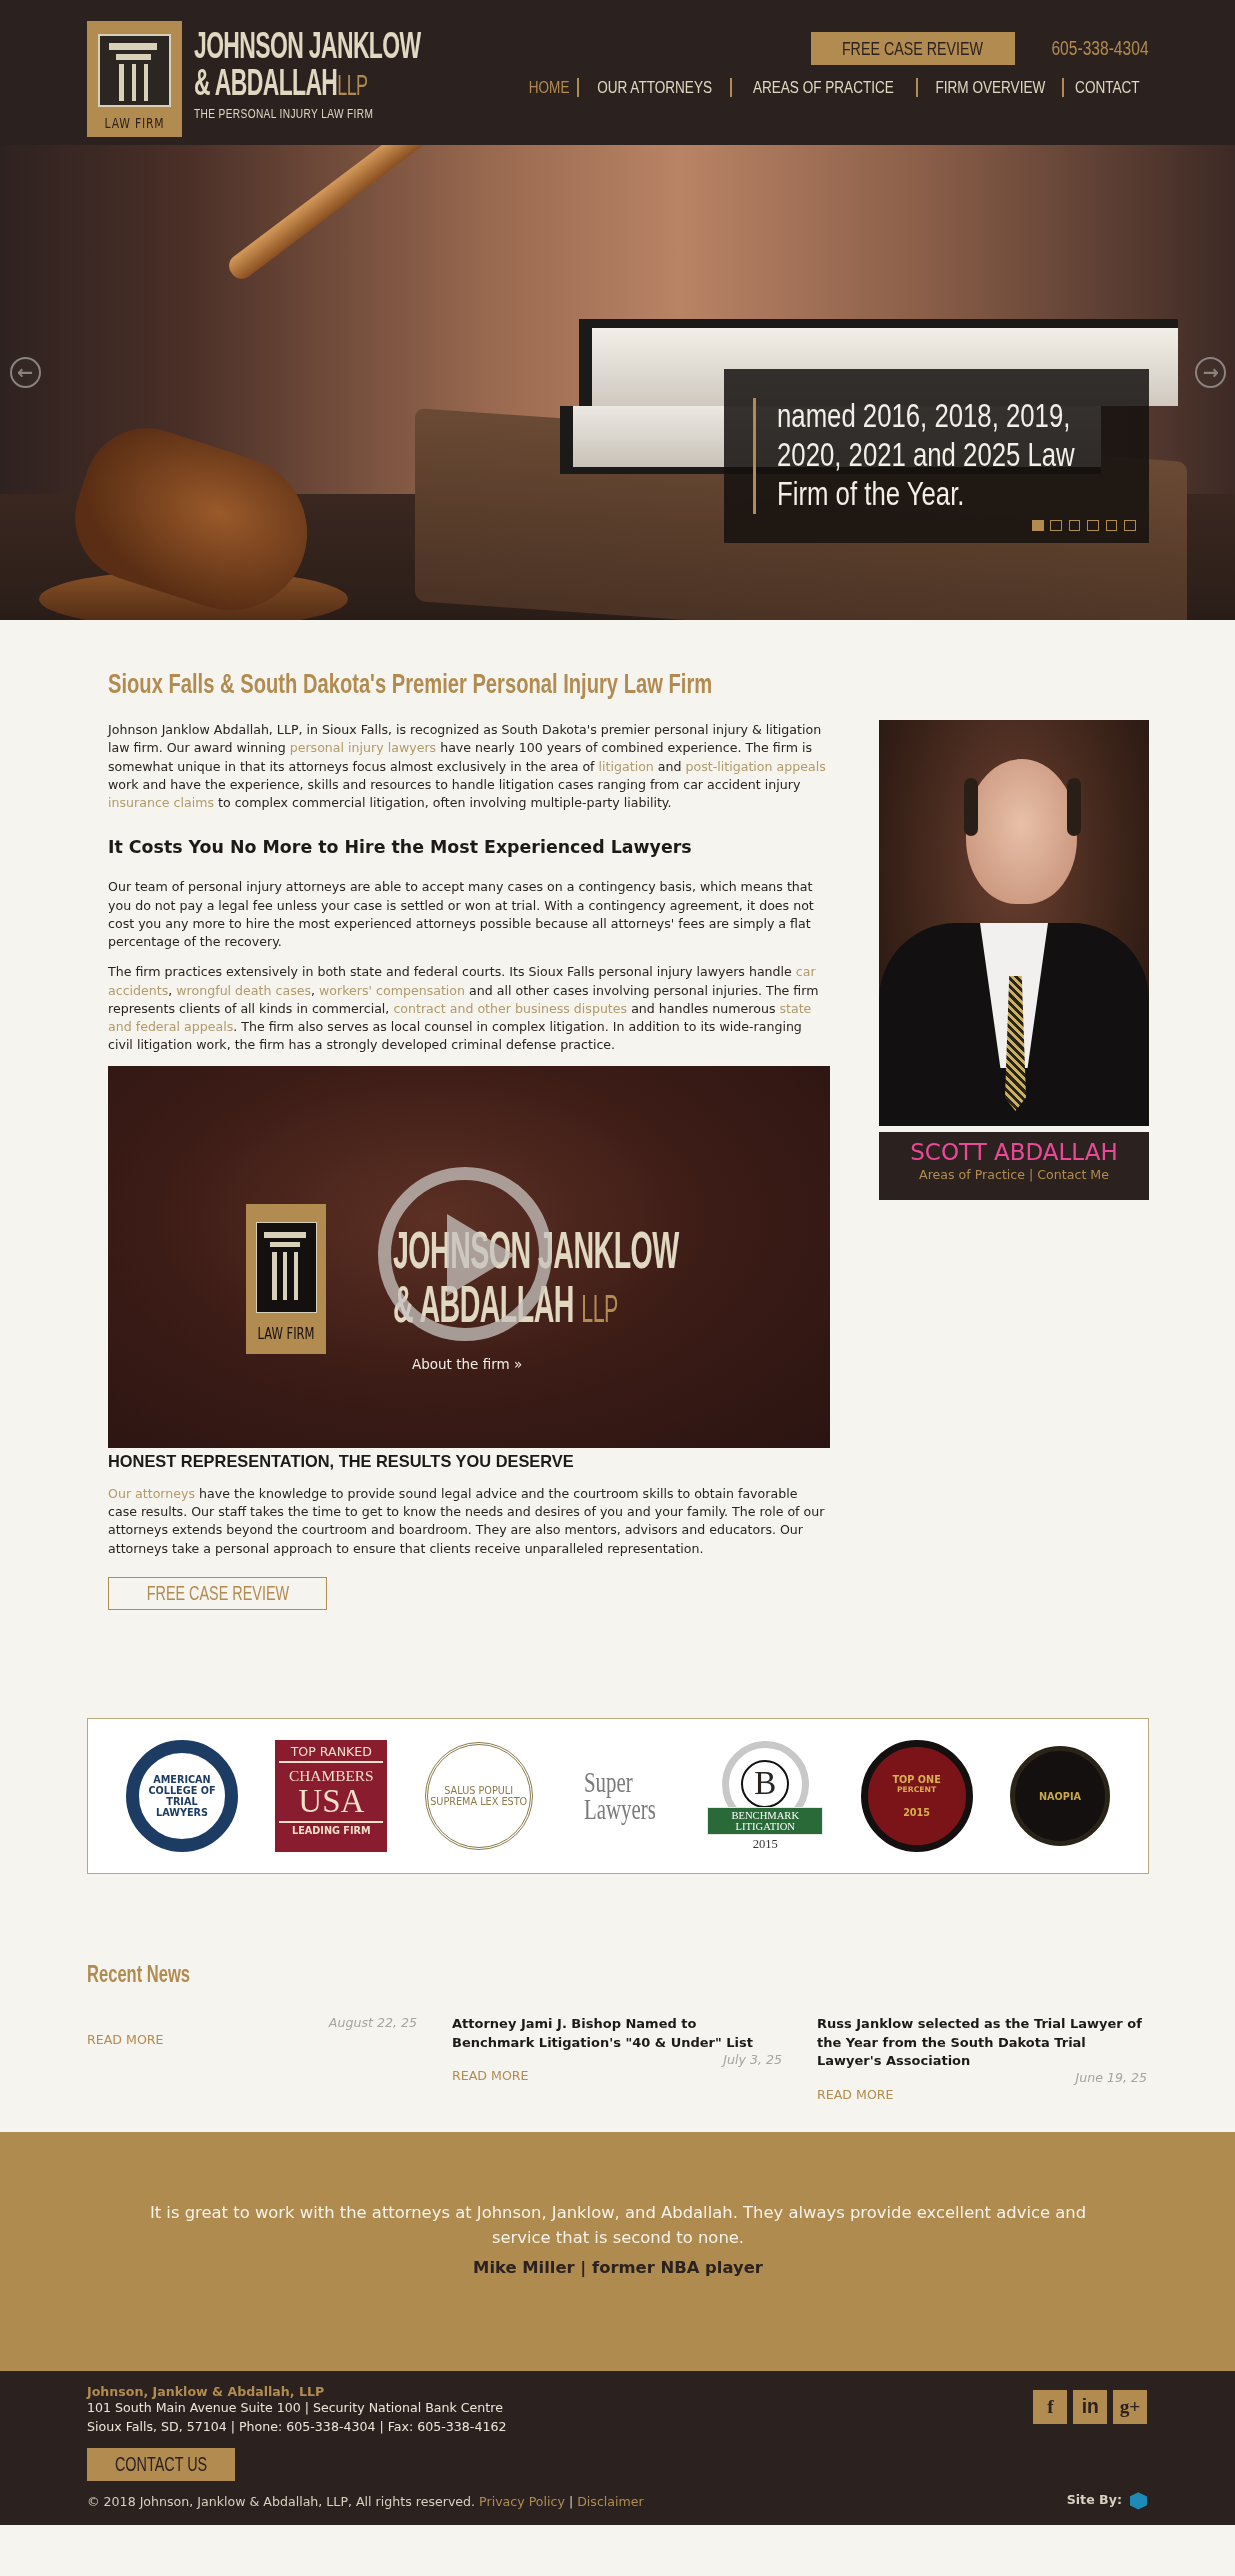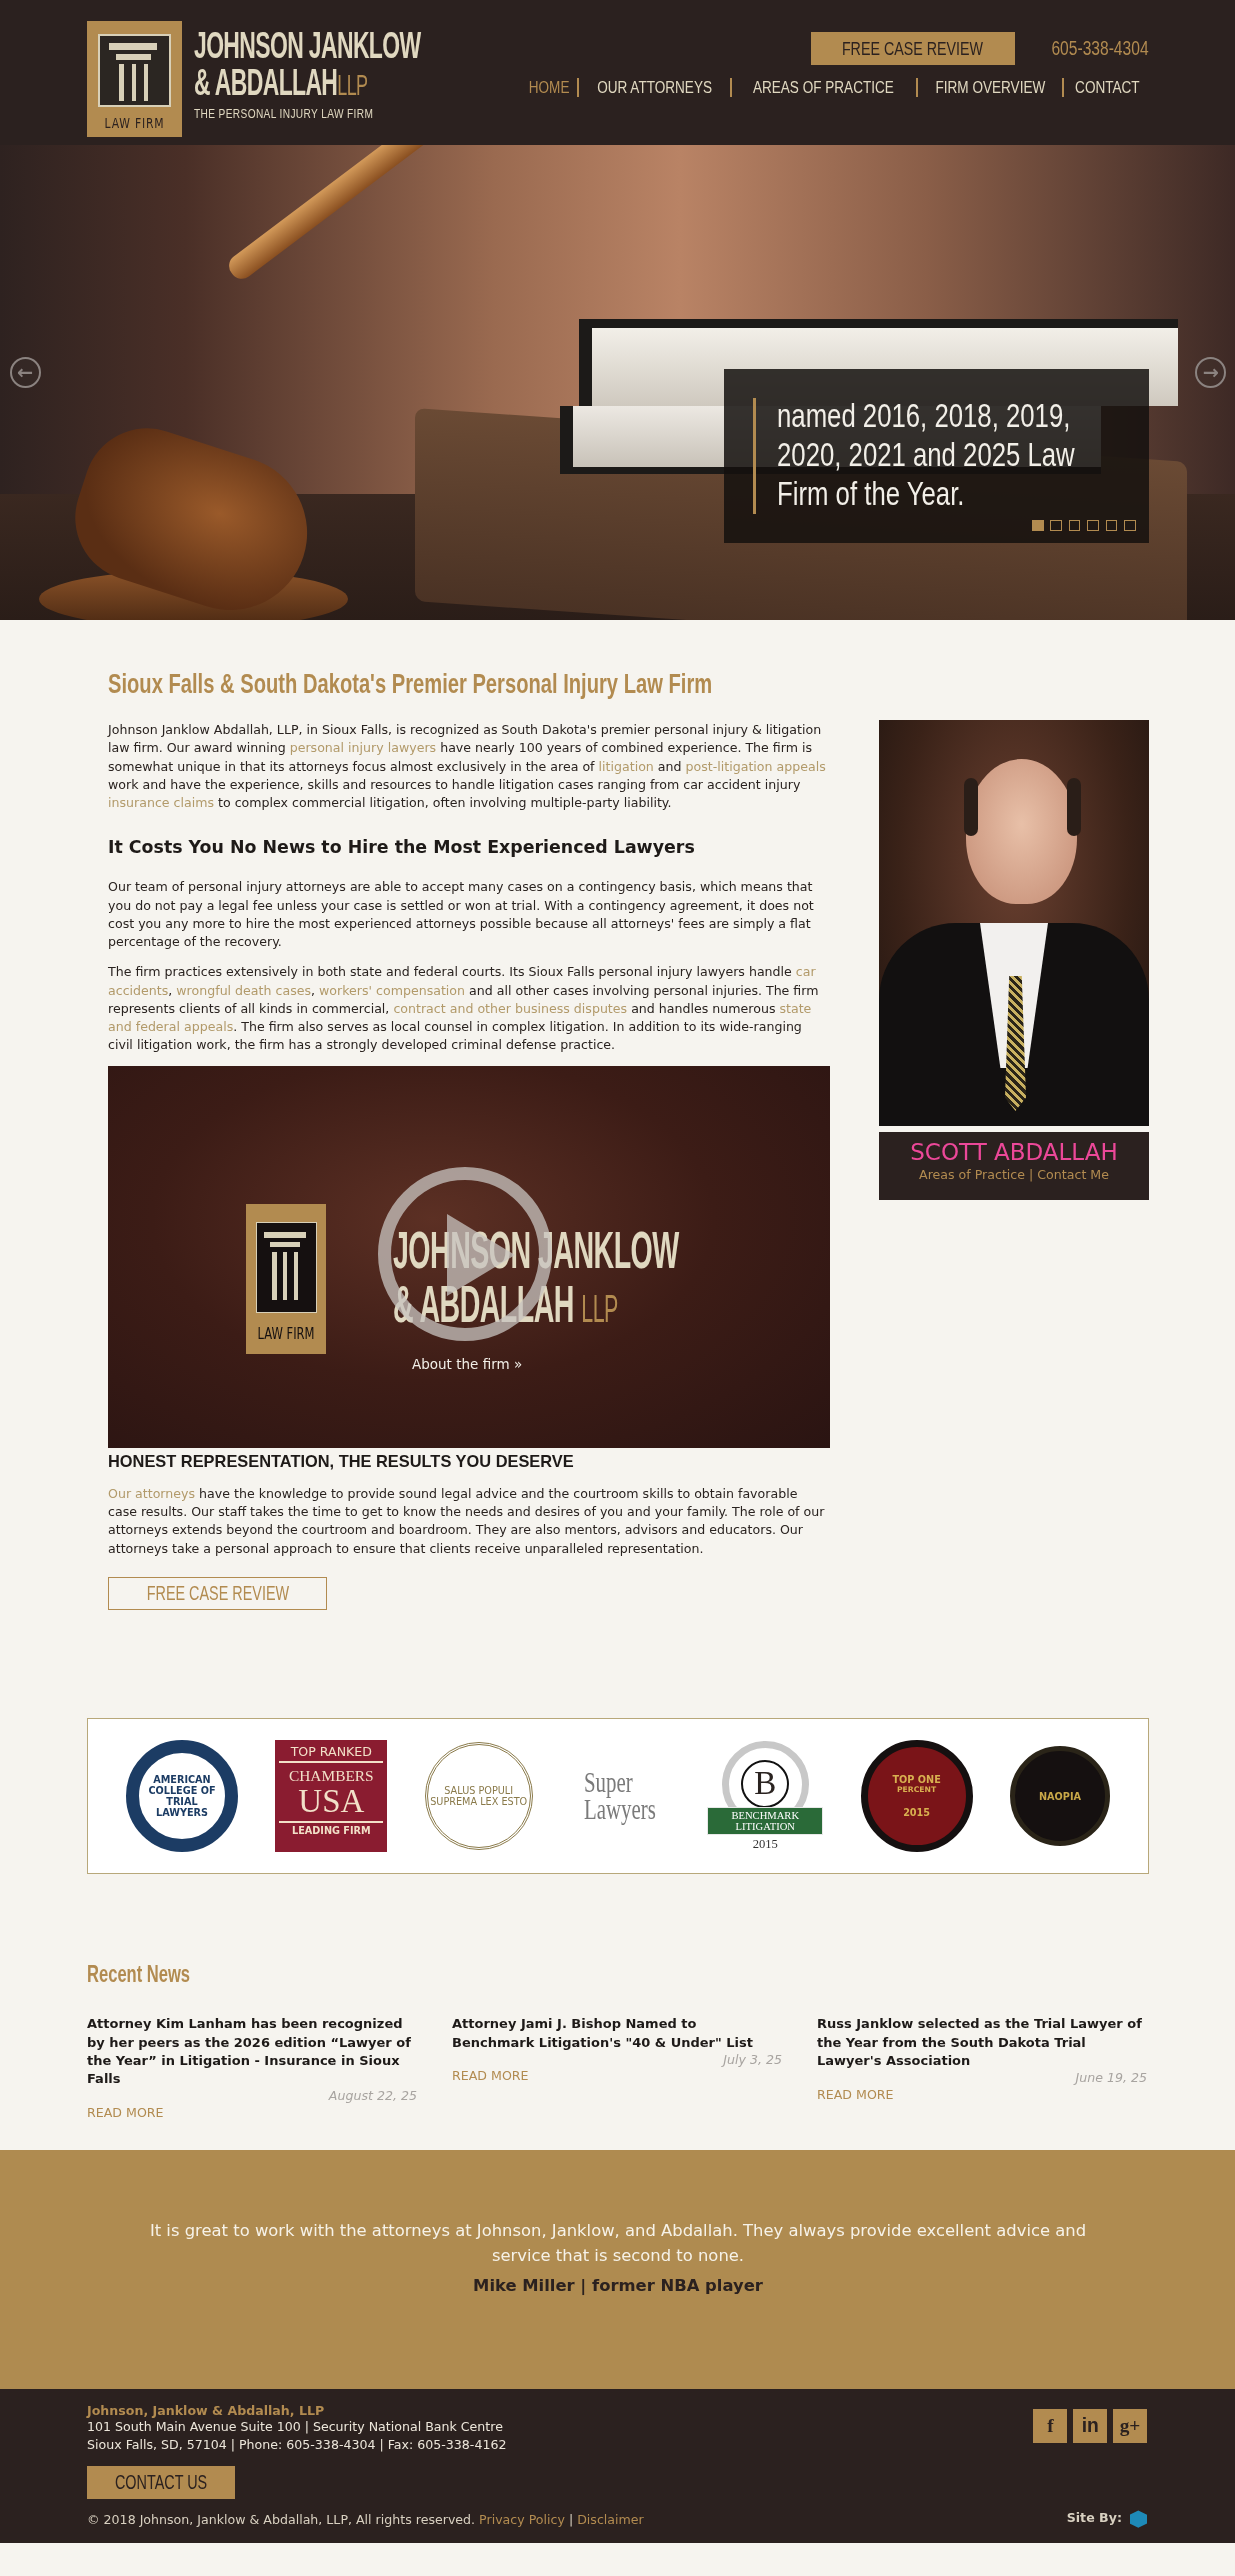--- a/index.html
+++ b/index.html
@@ -344,21 +344,21 @@
 </section>
 
 <main class="main">
   <div class="main-left">
     <h1 class="h1 cond">Sioux Falls &amp; South Dakota's Premier Personal Injury Law Firm</h1>
 
     <p class="body">
       <span>Johnson Janklow Abdallah, LLP, in Sioux Falls, is recognized as South Dakota's premier personal injury &amp; litigation law firm. Our award winning </span><a>personal injury lawyers</a><span> have nearly 100 years of combined experience. The firm is somewhat unique in that its attorneys focus almost exclusively in the area of </span><a>litigation</a><span> and </span><a>post-litigation appeals</a><span> work and have the experience, skills and resources to handle litigation cases ranging from car accident injury </span><a>insurance claims</a><span> to complex commercial litigation, often involving multiple-party liability.</span>
     </p>
 
-    <h2 class="h2">It Costs You No News to Hire the Most Experienced Lawyers</h2>
+    <h2 class="h2">It Costs You No More to Hire the Most Experienced Lawyers</h2>
 
     <p class="body">Our team of personal injury attorneys are able to accept many cases on a contingency basis, which means that you do not pay a legal fee unless your case is settled or won at trial. With a contingency agreement, it does not cost you any more to hire the most experienced attorneys possible because all attorneys' fees are simply a flat percentage of the recovery.</p>
 
     <p class="body">
       <span>The firm practices extensively in both state and federal courts. Its Sioux Falls personal injury lawyers handle </span><a>car accidents</a><span>, </span><a>wrongful death cases</a><span>, </span><a>workers' compensation</a><span> and all other cases involving personal injuries. The firm represents clients of all kinds in commercial, </span><a>contract and other business disputes</a><span> and handles numerous </span><a>state and federal appeals</a><span>. The firm also serves as local counsel in complex litigation. In addition to its wide-ranging civil litigation work, the firm has a strongly developed criminal defense practice.</span>
     </p>
 
     <div class="video">
       <div class="mark">
         <div class="inner">
@@ -448,21 +448,20 @@
   </div>
   <div class="award">
     <div class="seal naopia">NAOPIA</div>
   </div>
 </section>
 
 <section class="news">
   <h2 class="news-title cond">Recent News</h2>
   <div class="news-grid">
     <div class="news-item">
-      <div class="title">Attorney Kim Lanham has been recognized by her peers as the 2026 edition “Lawyer of the Year” in Litigation - Insurance in Sioux Falls</div>
       <div class="date">August 22, 25</div>
       <a class="more">READ MORE</a>
     </div>
     <div class="news-item">
       <div class="title">Attorney Jami J. Bishop Named to Benchmark Litigation's "40 &amp; Under" List</div>
       <div class="date">July 3, 25</div>
       <a class="more">READ MORE</a>
     </div>
     <div class="news-item">
       <div class="title">Russ Janklow selected as the Trial Lawyer of the Year from the South Dakota Trial Lawyer's Association</div>

